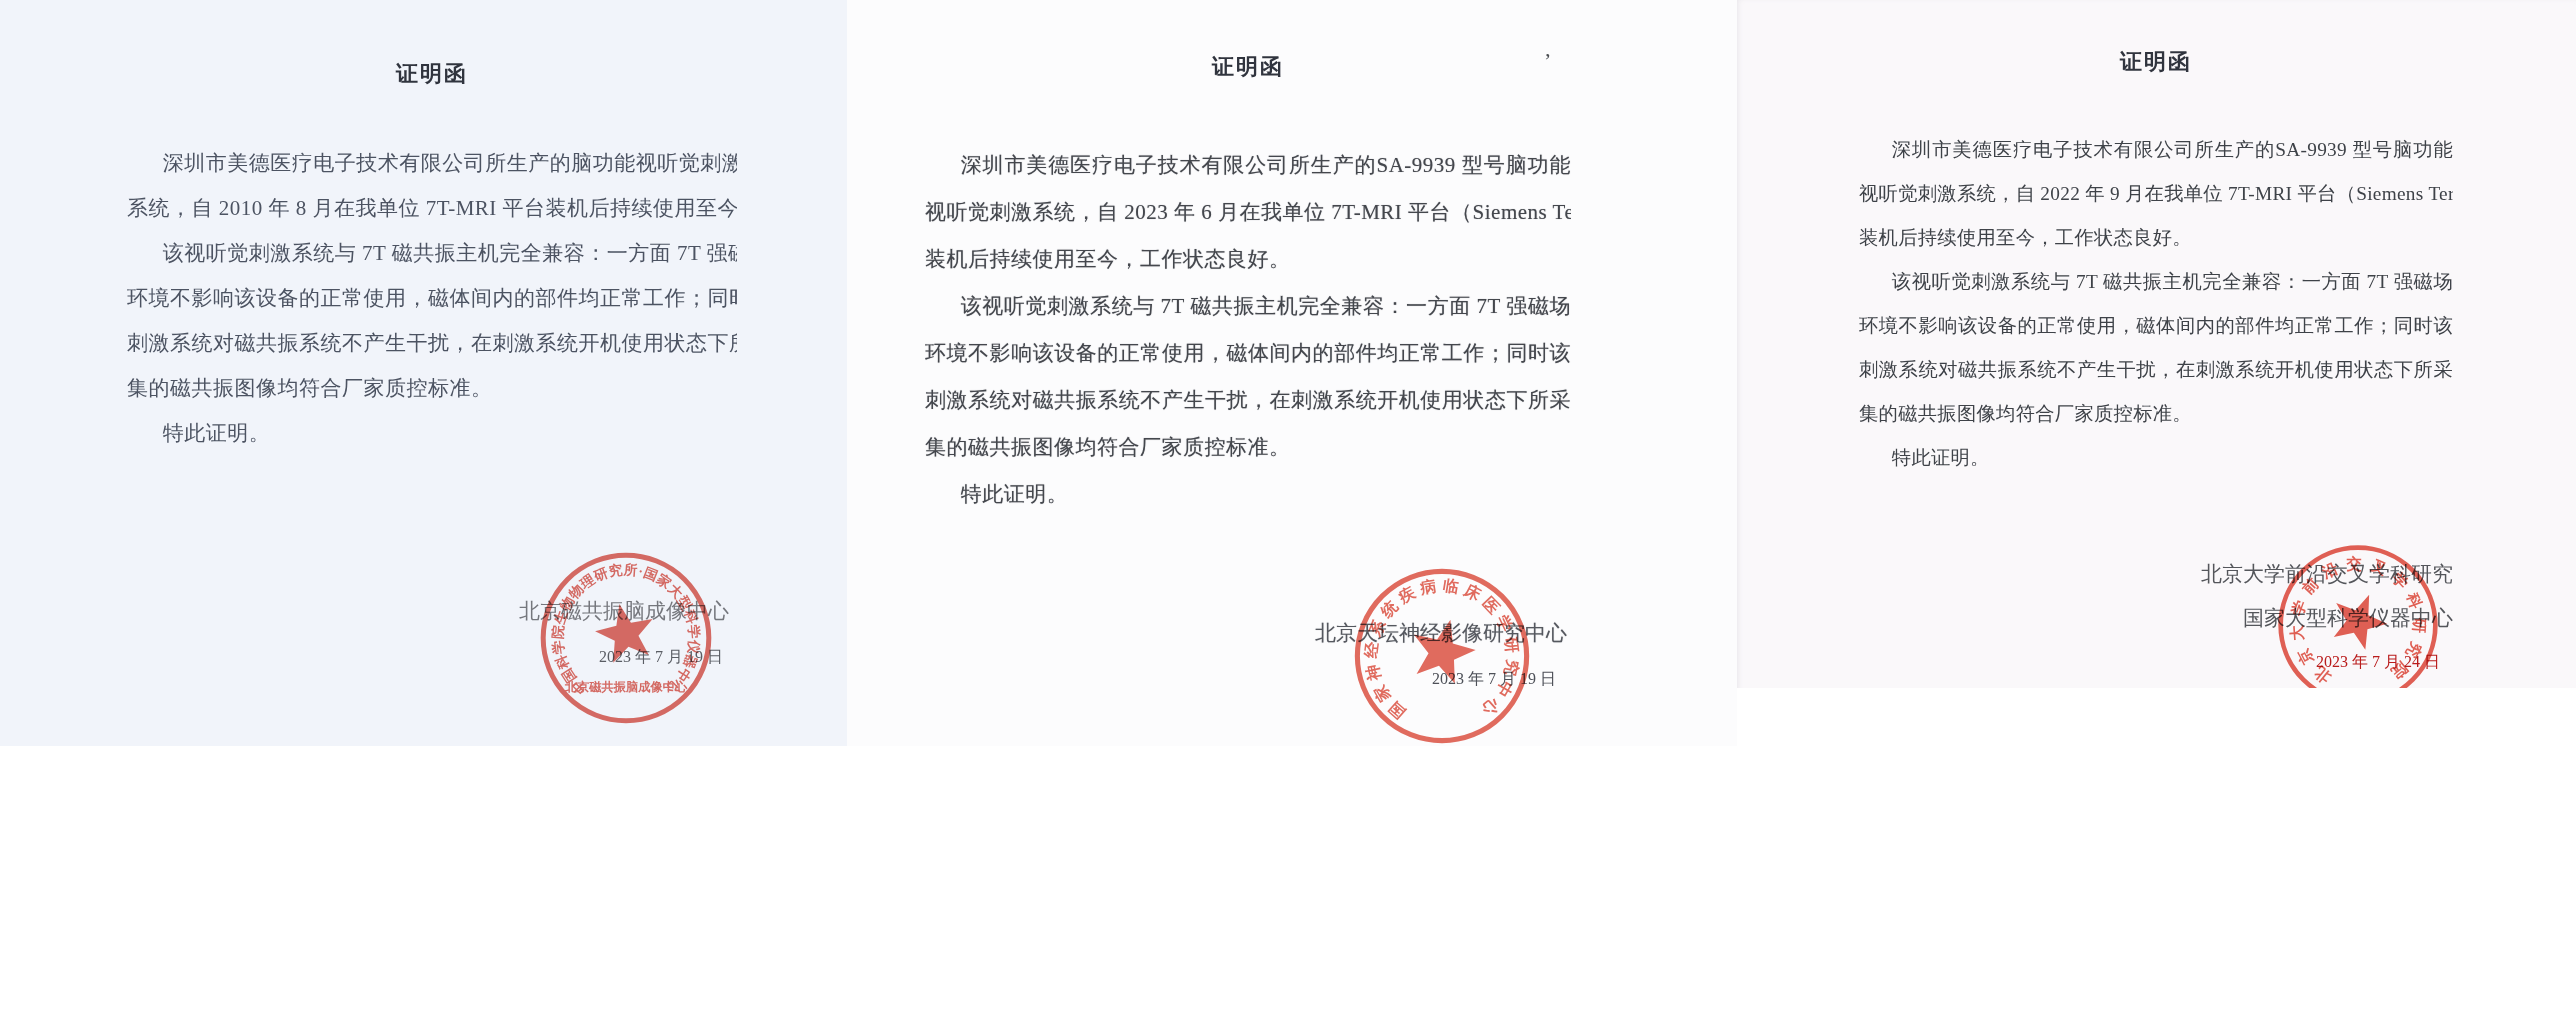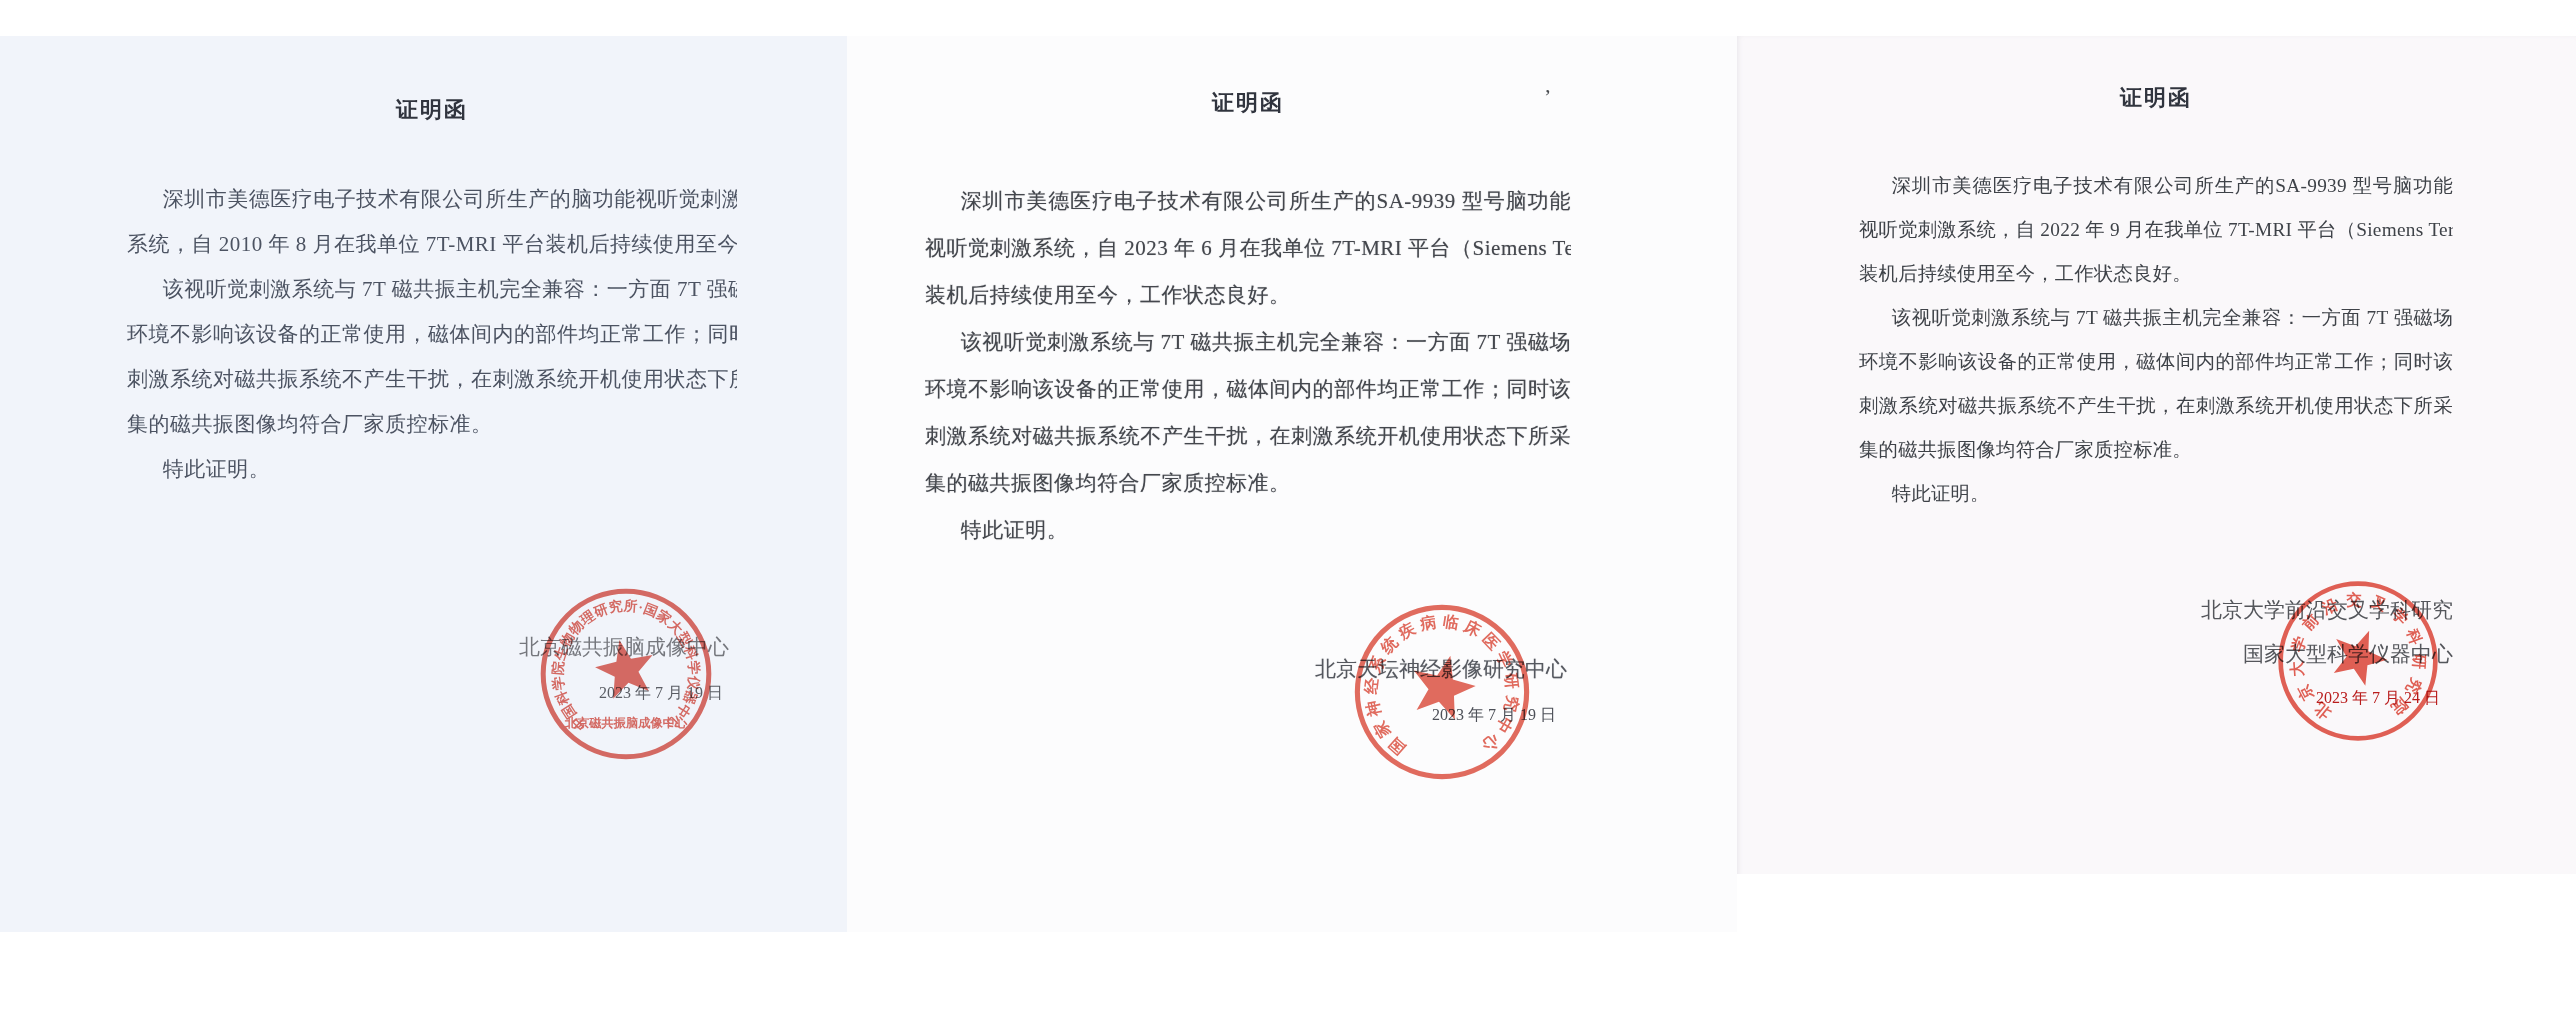--- a/index.html
+++ b/index.html
@@ -1,18 +1,18 @@
 <!DOCTYPE html>
 <html><head>
 <meta charset="utf-8">
 <style>
   html,body{margin:0;padding:0;background:#ffffff;}
   .canvas{position:relative;width:2576px;height:1015px;overflow:hidden;background:#fff;
           font-family:"Liberation Serif","DejaVu Serif",serif;}
-  .page{position:absolute;top:0;height:896px;margin-top:36px;}
+  .page{position:absolute;top:0;height:746px;}
   .p1{left:0;width:847px;background:#f1f4fa;}
   .p2{left:847px;width:890px;background:#fcfcfd;}
   .p3{left:1737px;width:839px;background:#faf8fa;box-shadow:inset 3px 0 6px -3px rgba(120,120,140,.18);}
   .p3::after{content:"";position:absolute;left:0;bottom:0;width:100%;height:58px;background:#ffffff;}
 
   .title{position:absolute;margin:0;text-align:center;font-size:22px;line-height:26px;
          font-weight:bold;color:#30343e;letter-spacing:2px;}
   .p1 .title{left:127px;width:610px;top:61px;}
   .p2 .title{left:78px;width:646px;top:54px;}
   .p3 .title{left:122px;width:594px;top:49px;}

